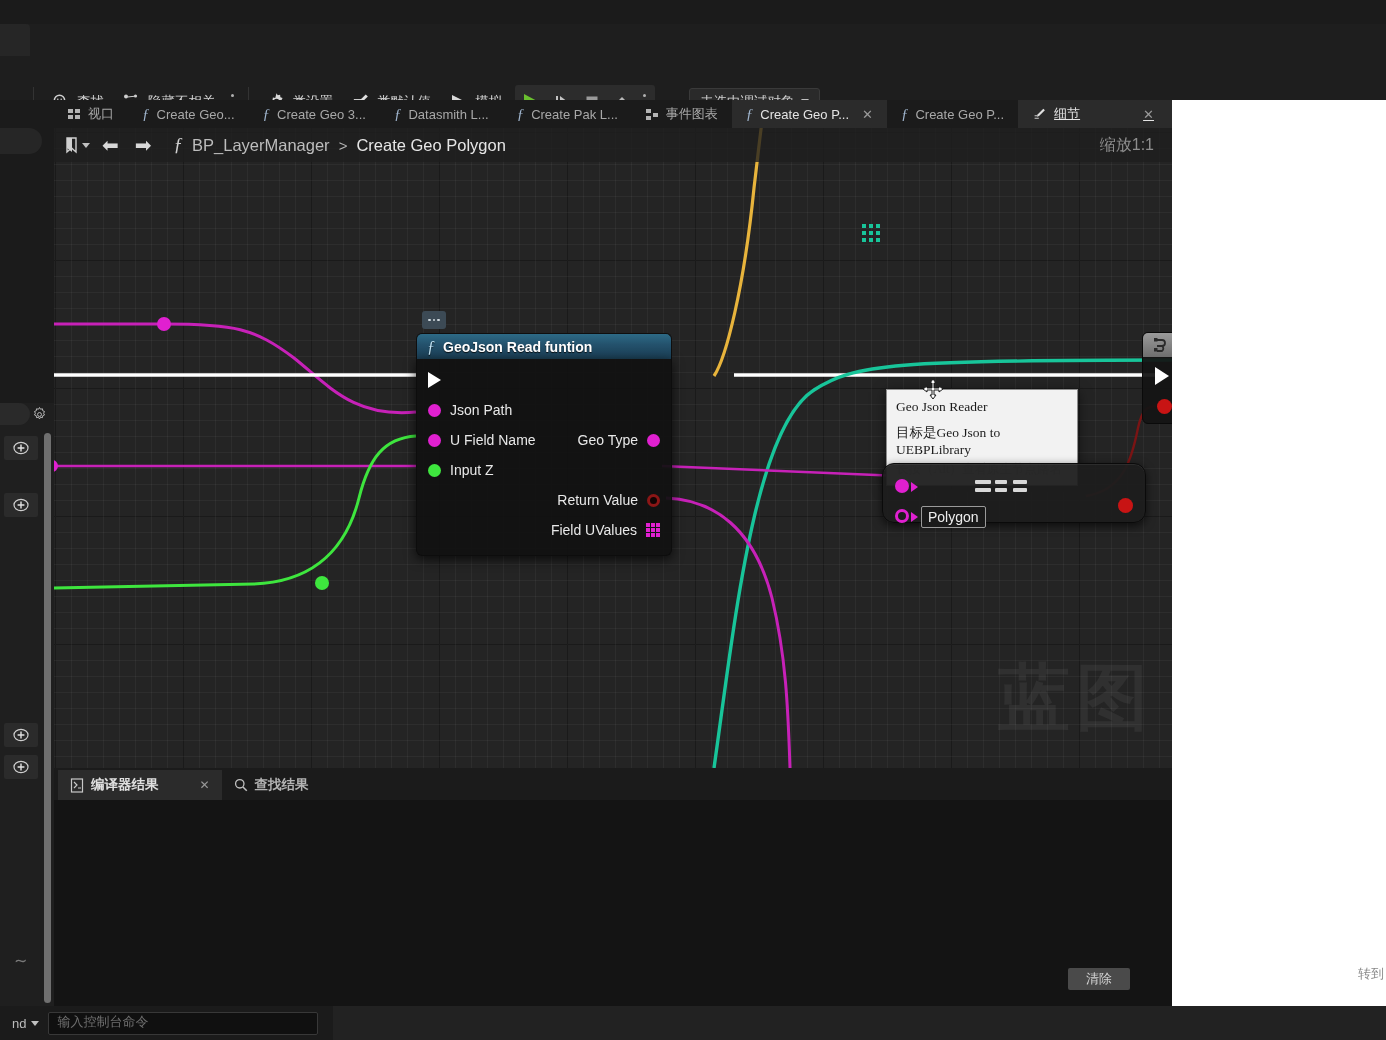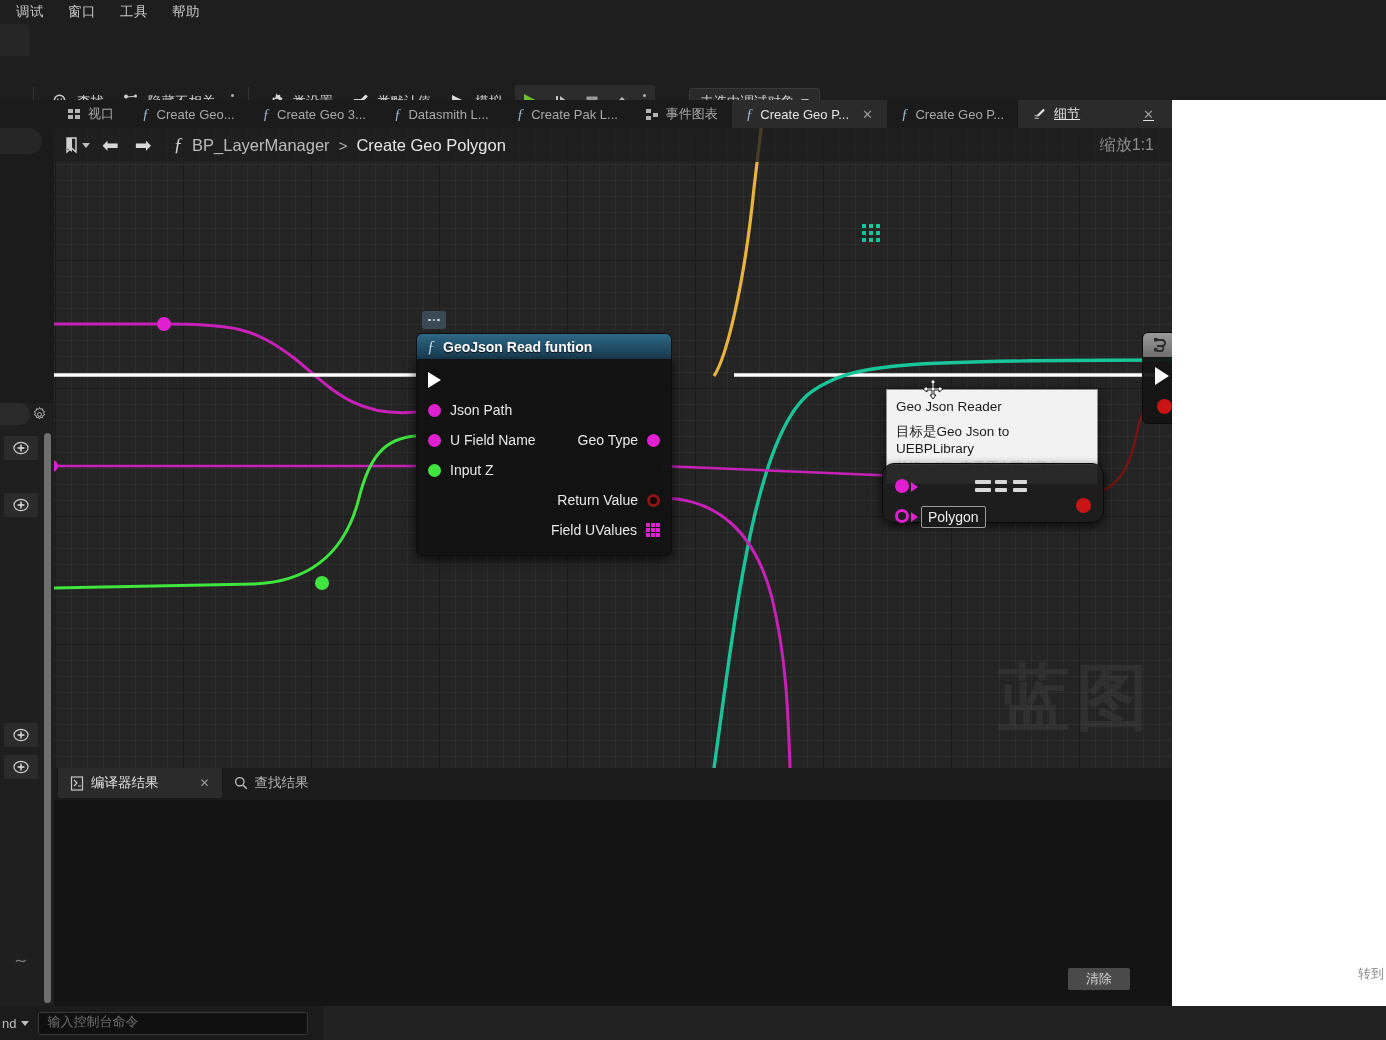--- a/index.html
+++ b/index.html
@@ -169,21 +169,21 @@
   }
   .pin-dot { width:13px;height:13px;border-radius:50%; margin-right:9px; flex:none; }
   .pin-dot.r { margin-right:0; margin-left:9px; }
   .pin-ring { width:13px;height:13px;border-radius:50%; border:3px solid #8b1616; background:#120404; margin-left:9px; flex:none;}
   .pin-grid { width:14px;height:14px; margin-left:9px; flex:none; display:grid;
     grid-template-columns:repeat(3,1fr); grid-template-rows:repeat(3,1fr); gap:1.5px;}
   .pin-grid i { background:#e020d0; display:block; }
 
   
   .eqnode {
-    position:absolute; width:222px; height:60px; background:#1d1d1df2;
+    position:absolute; width:264px; height:60px; background:#1d1d1df2;
     border:1px solid #0a0a0a; border-radius:12px; z-index:10;
     box-shadow:0 3px 10px rgba(0,0,0,.65), inset 0 1px 0 rgba(255,255,255,.07);
   }
   .eq-glyph { position:absolute; left:92px; top:16px; width:52px; height:16px; }
   .eq-glyph i { position:absolute; height:4px; background:#d8d8d8; border-radius:1px; }
   .polygon-field {
     position:absolute; left:38px; top:42px; min-width:62px; height:22px;
     border:1px solid #9a9a9a; background:#1a1a1a; color:#ededed; font-size:14px;
     display:flex; align-items:center; padding:0 6px; border-radius:2px;
   }
@@ -198,36 +198,36 @@
     position:absolute; right:-10px; top:204px; width:40px; height:92px;
     background:#141414f0; border:1px solid #0a0a0a; border-radius:6px; z-index:10;
   }
   .branch-hdr {
     height:24px; background:linear-gradient(180deg,#9a9a9a,#6e6e6e);
     border-radius:5px 5px 0 0; display:flex; align-items:center; justify-content:center;
   }
 
   
   .tooltip {
-    position:absolute; left:470px; top:56px; width:212px;
+    position:absolute; left:470px; top:56px; width:192px;
     background:#f2f2f2; border:1px solid #8d8d8d; z-index:40;
-    padding:9px 9px 7px; box-shadow:0 3px 12px rgba(0,0,0,.55);
+    padding:9px 9px 7px; box-shadow:0 3px 12px rgba(0,0,0,.55);font-family:Liberation Serif, serif;
   }
   .tt-title { color:#1a1a1a; font-size:13.5px; margin-bottom:9px; }
   .tt-sub { color:#1a1a1a; font-size:13.5px; }
   .tt-hint { color:#cdcdcd; font-size:12.5px; margin-top:3px; }
   .cursor-move {
     position:absolute; left:506px; top:45px; width:22px; height:22px; z-index:45;
   }
 
   
   .bottompanel {
     position:absolute; left:54px; top:768px; width:1118px; height:240px; background:#1b1b1b;
   }
-  .bp-tabs { display:flex; align-items:flex-start; height:32px; padding-left:4px; }
+  .bp-tabs { display:flex; align-items:flex-end; height:32px; padding-left:4px;font-weight:bold; }
   .bp-tab {
     display:flex; align-items:center; gap:7px; height:30px; padding:0 12px;
     font-size:13.5px; color:#b4b4b4; cursor:default;
   }
   .bp-tab.active { background:#2b2b2b; color:#e0e0e0; }
   .bp-body { position:absolute; left:0; top:32px; width:1118px; height:208px; background:#141414; }
   .clear-btn {
     position:absolute; right:42px; bottom:18px; width:62px; height:22px;
     background:#4a4a4a; color:#d6d6d6; font-size:13px; display:flex;
     align-items:center; justify-content:center; border-radius:2px; cursor:default;
@@ -249,38 +249,32 @@
     color:#ffd900; font-size:32px; font-weight:bold; white-space:nowrap;
     -webkit-text-stroke:1.6px #111; paint-order: stroke fill;
     letter-spacing:-.5px;
   }
 
   
   .consolebar {
     position:absolute; left:0; bottom:0; width:1386px; height:34px;
     background:#1b1b1b; display:flex; align-items:center; gap:9px; padding-left:0px;
   }
-  .cmd-mode { display:flex; align-items:center; gap:5px; color:#bcbcbc; font-size:13px; padding-left:2px;justify-content:center; }
+  .cmd-mode { display:flex; align-items:center; gap:5px; color:#bcbcbc; font-size:13px; padding-left:12px;justify-content:center; }
   .cmd-input {
     width:270px; height:23px; background:#101010; border:1px solid #383838;
     border-radius:2px; color:#6f6f6f; font-size:13px; display:flex;
     align-items:flex-start; padding:0 8px;
   }
   .console-rest { flex:1; height:34px; background:#222; margin-left:6px; }
 </style>
 </head>
 <body>
 <div id="root">
 
-<div class="menubar">
-  <div class="menu-item">调试</div>
-  <div class="menu-item">窗口</div>
-  <div class="menu-item">工具</div>
-  <div class="menu-item">帮助</div>
-</div>
 
 <div class="toolbar">
   <div class="tb-tabstub"></div>
   <div class="tb-row">
     <div style="width:6px"></div>
     <div class="nav-arrow" style="color:#b8b8b8;font-size:13px;">⌄</div>
     <div class="tb-sep"></div>
 
     <div class="tb-btn">
       <span class="tb-icon">

